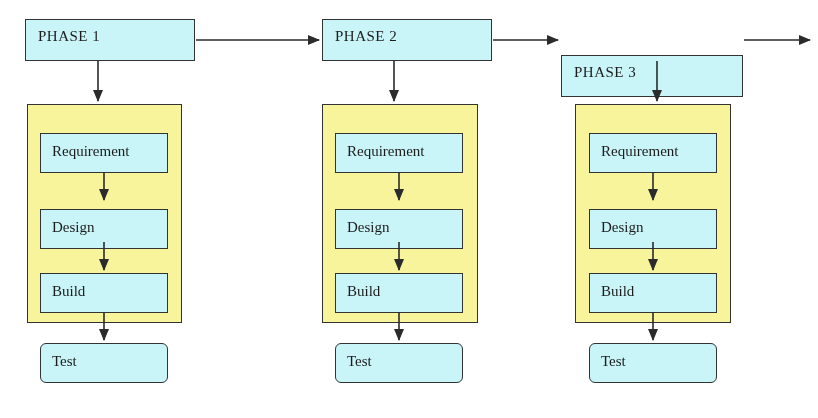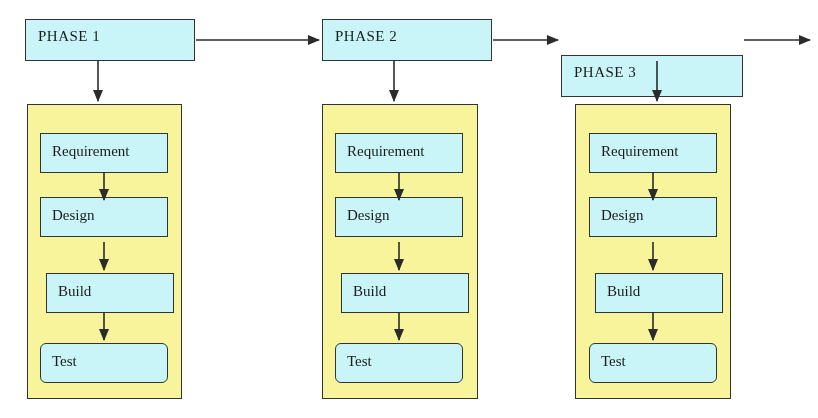--- a/index.html
+++ b/index.html
@@ -28,41 +28,41 @@
     box-sizing:border-box;
     font-size:15px;
     padding:8px 0 0 12px;
     letter-spacing:.5px;
   }
   .c1 .phase-box{left:25px;width:170px;}
   .c2 .phase-box{left:322px;width:170px;}
   .c3 .phase-box{left:561px;width:182px;margin-top:36px;}
   .phase-container{
     position:absolute;
-    top:104px;height:295px;
+    top:104px;height:219px;
     background:var(--container-fill);
     border:1px solid var(--border);
     box-sizing:border-box;
   }
   .c1 .phase-container{left:27px;width:155px;}
   .c2 .phase-container{left:322px;width:156px;}
   .c3 .phase-container{left:575px;width:156px;}
   .step-box{
     position:absolute;
     width:128px;height:40px;
     background:var(--step-fill);
     border:1px solid var(--border);
     box-sizing:border-box;
     font-size:15px;
     padding:9px 0 0 11px;
   }
   .c1 .step-box{left:12px;}
   .c2 .step-box{left:12px;}
   .c3 .step-box{left:13px;}
-  .s0{top:28px;} .s1{top:92px;} .s2{top:168px;margin-left:6px;} .s3{top:238px;border-radius:6px;}
+  .s0{top:28px;} .s1{top:104px;} .s2{top:168px;} .s3{top:238px;border-radius:6px;}
   svg.arrows{
     position:absolute;left:0;top:0;
     width:818px;height:418px;
     pointer-events:none;
   }
   svg.arrows line{stroke:var(--arrow);stroke-width:1.6;}
   svg.arrows .ah{fill:var(--arrow);}
 </style>
 </head>
 <body>

